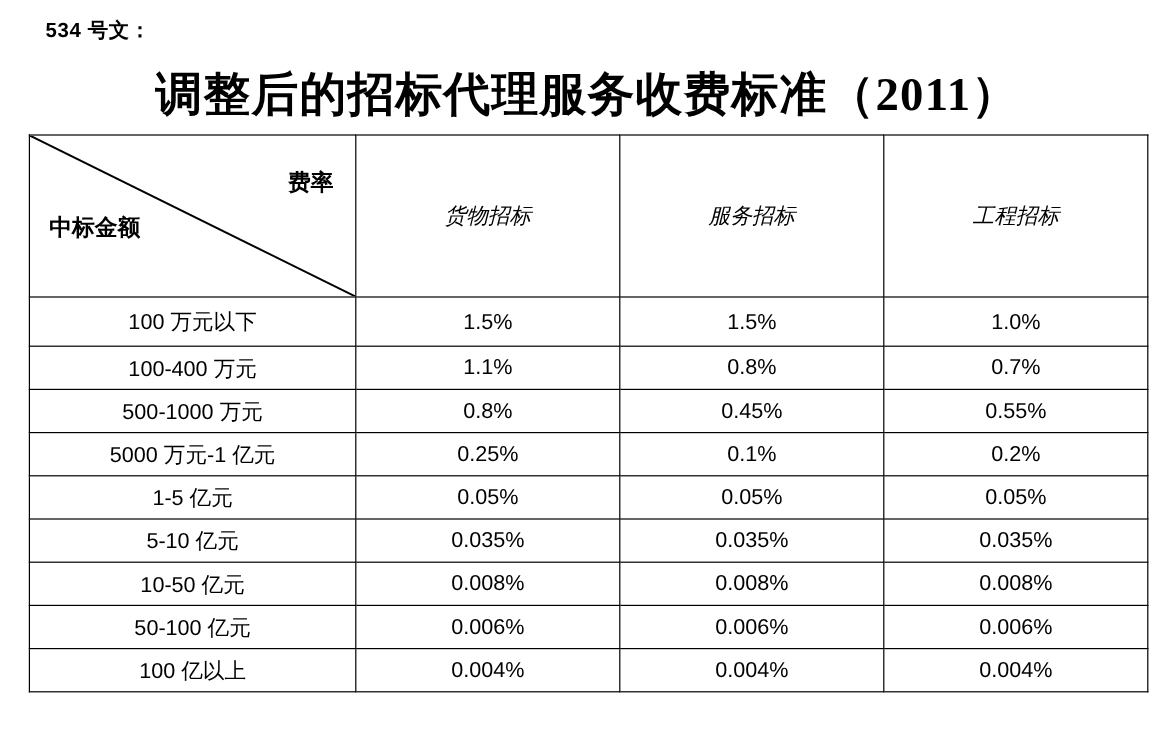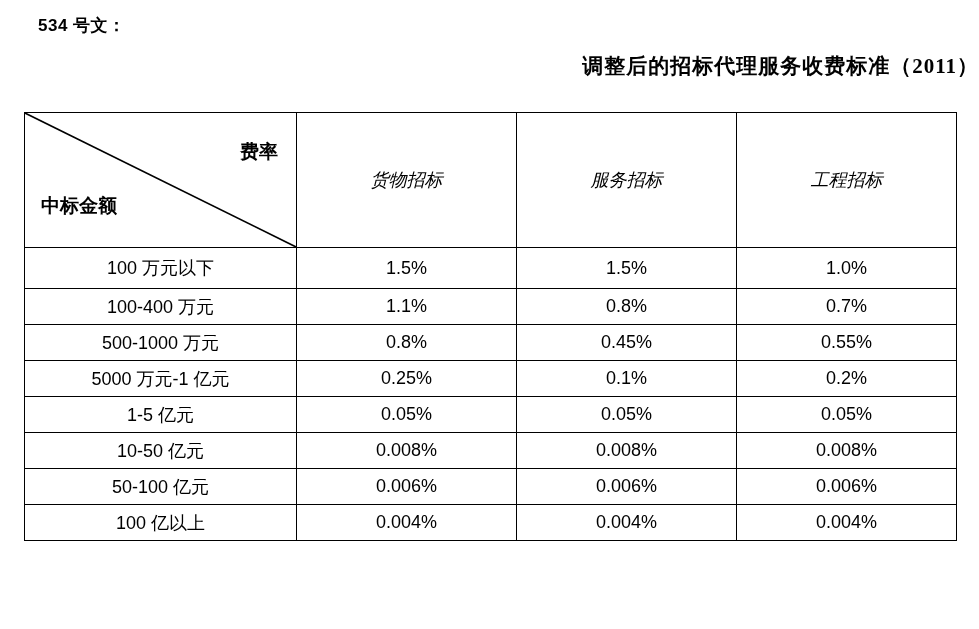--- a/index.html
+++ b/index.html
@@ -27,23 +27,23 @@
     font-family: "Liberation Sans", sans-serif;
     font-size: 17px;
     font-weight: bold;
     letter-spacing: 0.5px;
   }
   .doc-title {
     position: absolute;
     left: 0;
     top: 52px;
     width: 979px;
-    text-align: right;
-    font-family: "Liberation Serif", serif;
-    font-size: 21px;
+    text-align: center;
+    font-family: "Liberation Serif", serif;
+    font-size: 39px;
     font-weight: bold;
     letter-spacing: 1px;
   }
   table.fee-table {
     position: absolute;
     left: 24px;
     top: 112px;
     width: 932px;
     border-collapse: collapse;
     table-layout: fixed;
@@ -81,21 +81,21 @@
     position: absolute;
     right: 18px;
     top: 26px;
     font-size: 19px;
     font-family: "Liberation Serif", serif;
     font-weight: bold;
   }
   .corner-cell .lbl-amount {
     position: absolute;
     left: 16px;
-    bottom: 28px;
+    bottom: 44px;
     font-size: 19px;
     font-family: "Liberation Serif", serif;
     font-weight: bold;
   }
   .head-cell {
     height: 134px !important;
     font-size: 21px;
     font-family: "Liberation Serif", serif;
     font-weight: bold;
     font-style: italic;
@@ -164,20 +164,26 @@
         <td class="row-value">0.1%</td>
         <td class="row-value">0.2%</td>
       </tr>
       <tr class="data-row">
         <td class="row-label">1-5 亿元</td>
         <td class="row-value">0.05%</td>
         <td class="row-value">0.05%</td>
         <td class="row-value">0.05%</td>
       </tr>
       <tr class="data-row">
+        <td class="row-label">5-10 亿元</td>
+        <td class="row-value">0.035%</td>
+        <td class="row-value">0.035%</td>
+        <td class="row-value">0.035%</td>
+      </tr>
+      <tr class="data-row">
         <td class="row-label">10-50 亿元</td>
         <td class="row-value">0.008%</td>
         <td class="row-value">0.008%</td>
         <td class="row-value">0.008%</td>
       </tr>
       <tr class="data-row">
         <td class="row-label">50-100 亿元</td>
         <td class="row-value">0.006%</td>
         <td class="row-value">0.006%</td>
         <td class="row-value">0.006%</td>

